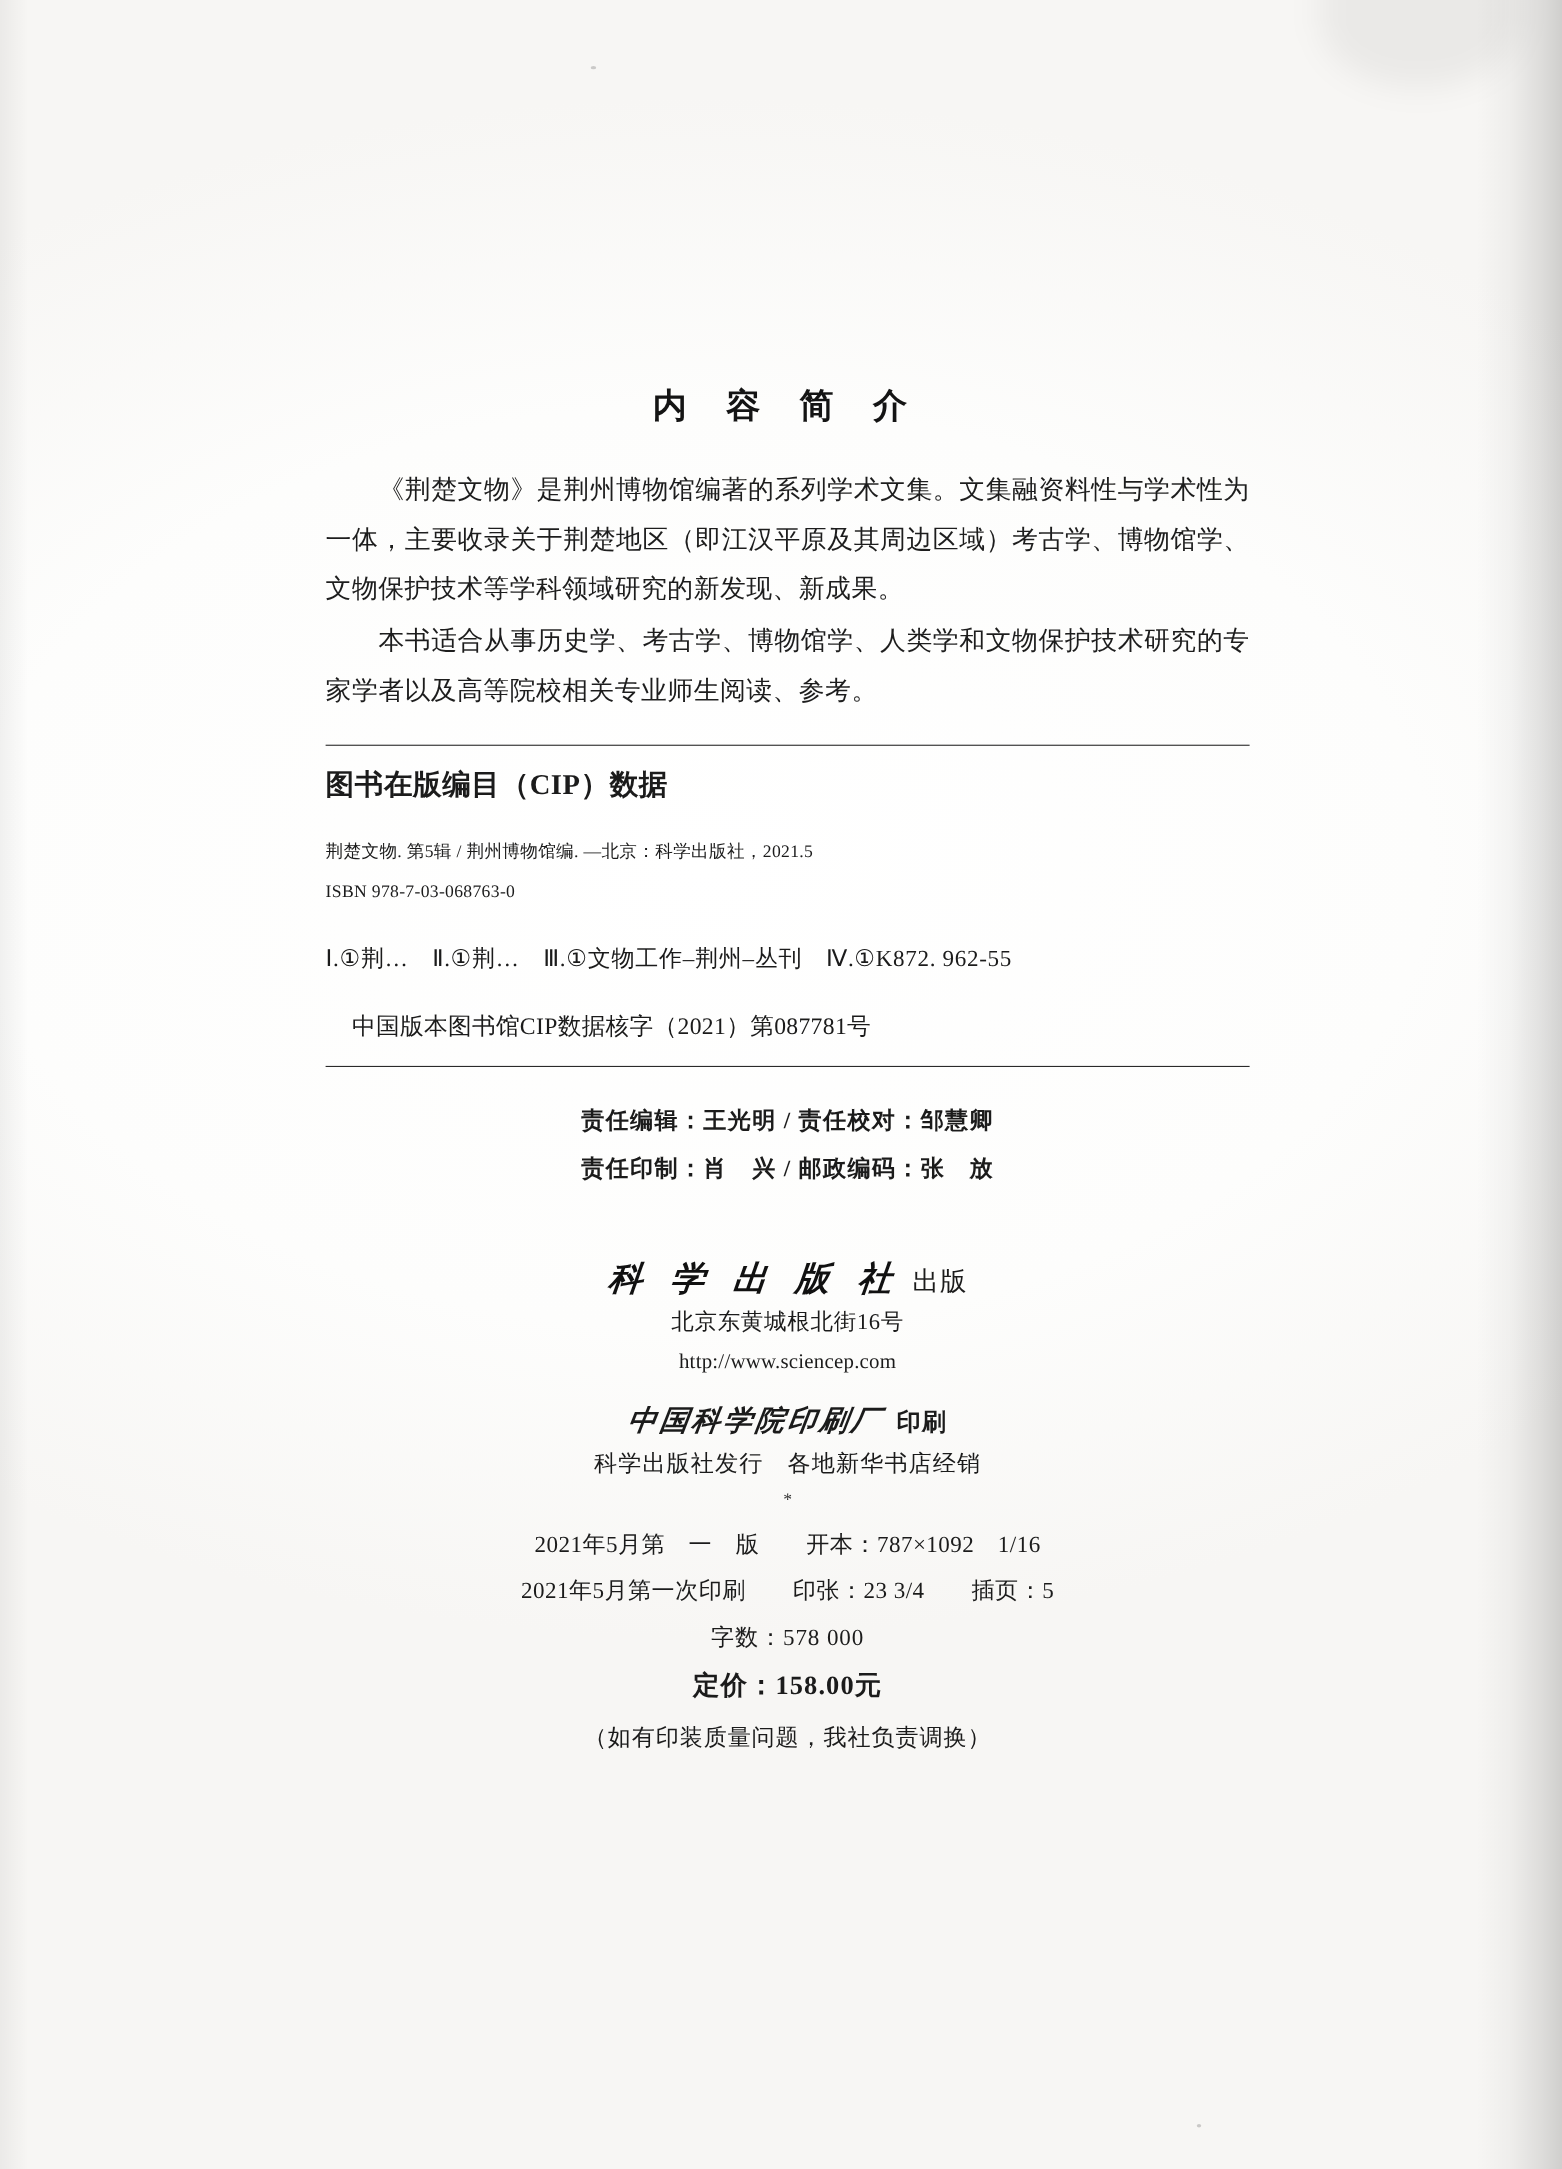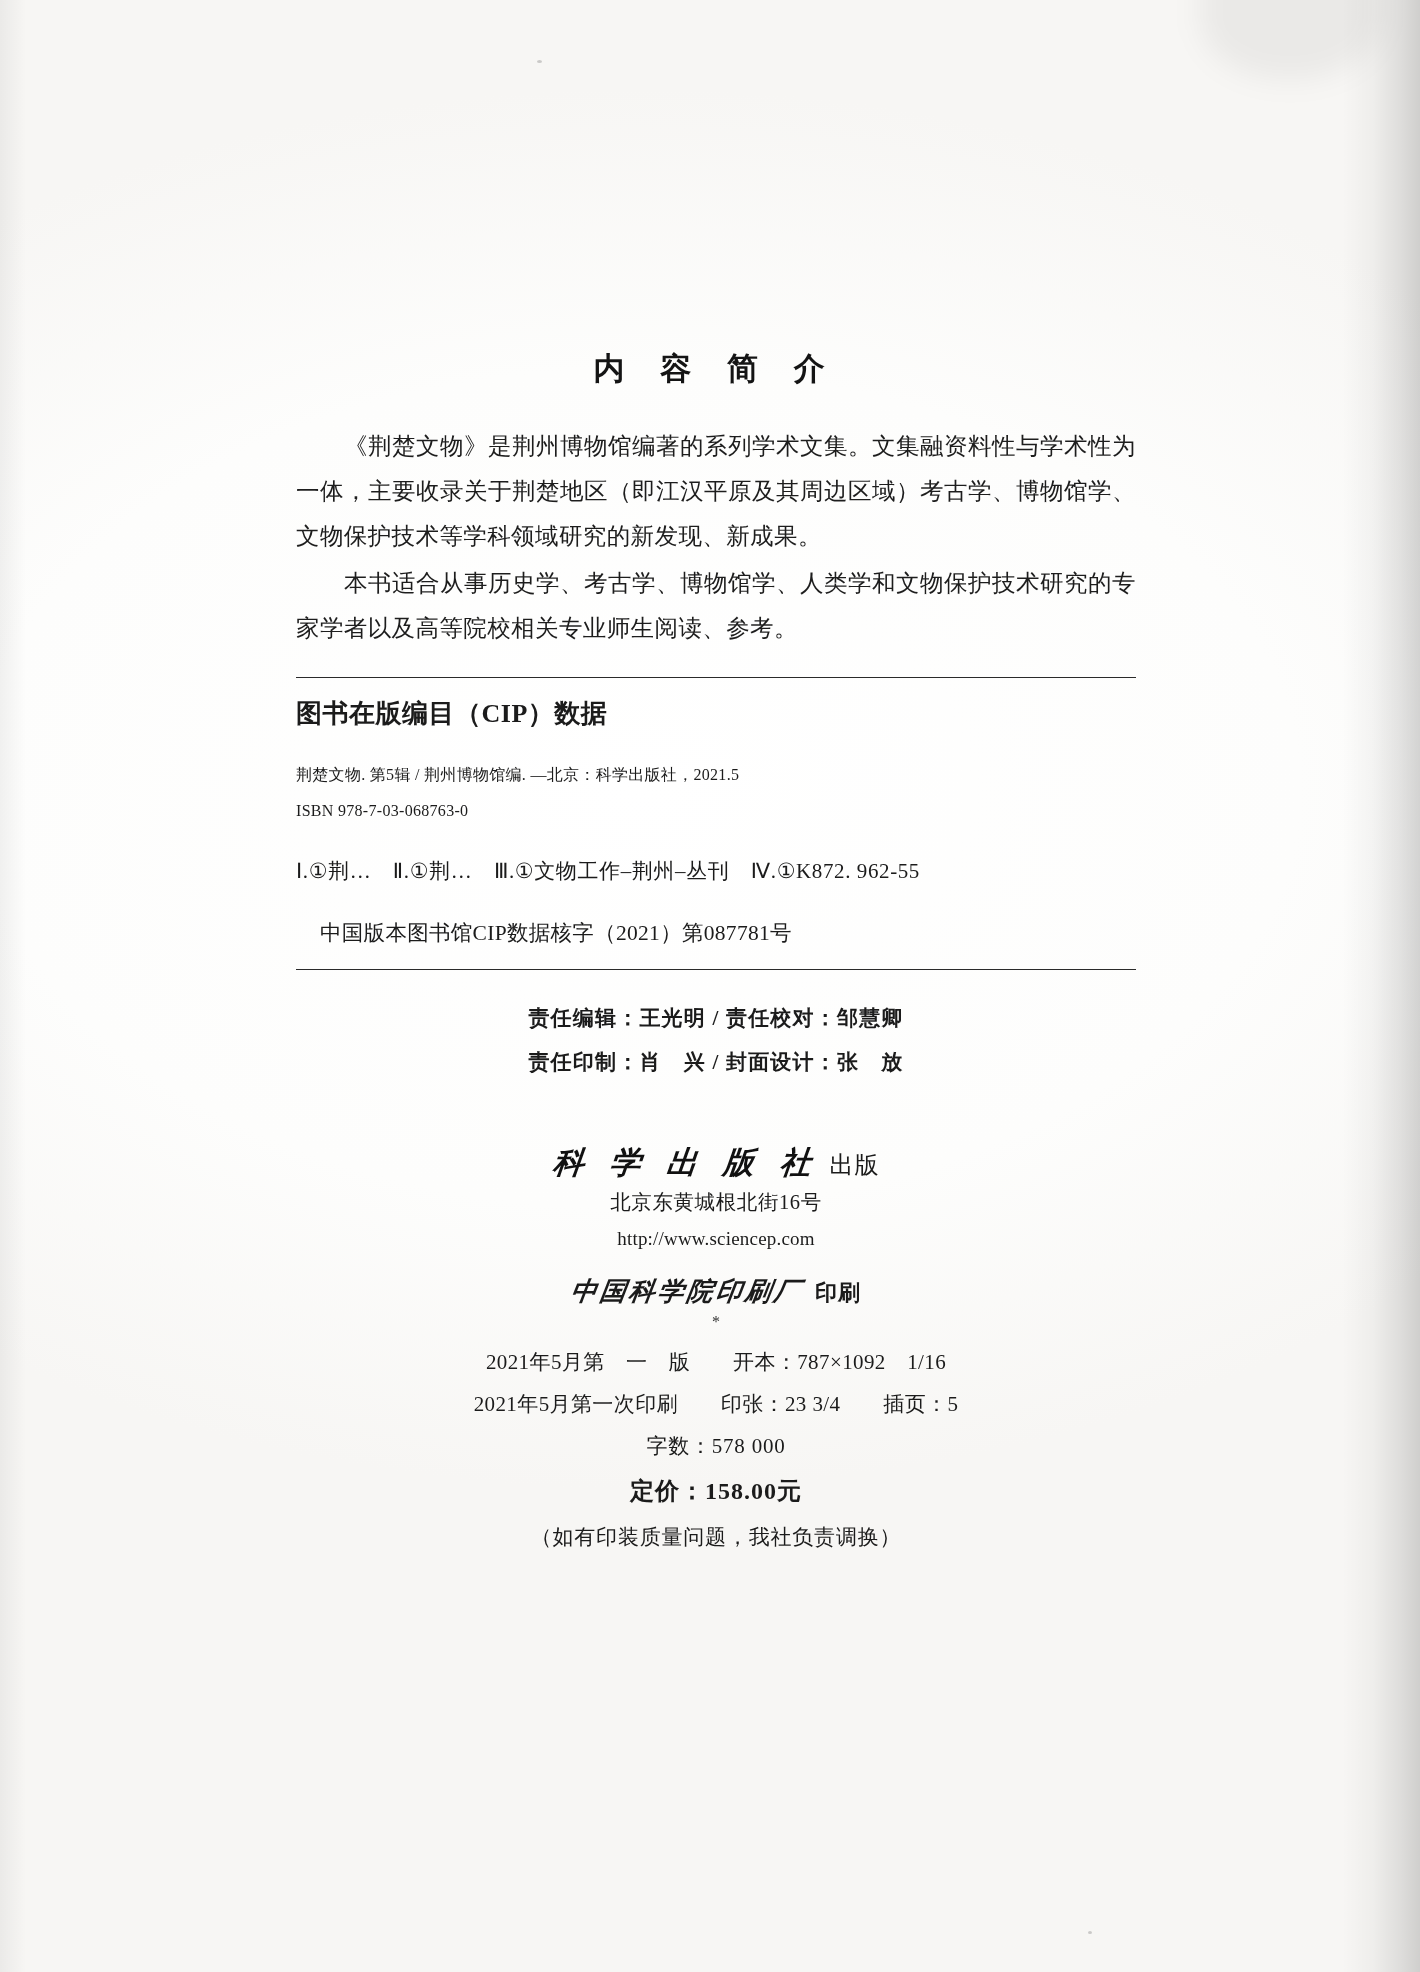--- a/index.html
+++ b/index.html
@@ -252,35 +252,36 @@
       <div class="cip-line">荆楚文物. 第5辑 / 荆州博物馆编. —北京：科学出版社，2021.5</div>
       <div class="cip-line">ISBN 978-7-03-068763-0</div>
       <div class="cip-class">Ⅰ.①荆…　Ⅱ.①荆…　Ⅲ.①文物工作–荆州–丛刊　Ⅳ.①K872. 962-55</div>
       <div class="cip-core">中国版本图书馆CIP数据核字（2021）第087781号</div>
     </div>
 
     <hr class="rule thin">
 
     <div class="credits">
       <div>责任编辑：王光明 / 责任校对：邹慧卿</div>
-      <div>责任印制：肖　兴 / 封面设计：张　放</div>
+      <div>责任印制：肖　兴 / 邮政编码：张　放</div>
     </div>
 
     <div class="imprint">
       <div class="press-row">
         <span class="press-logo">科 学 出 版 社</span>
         <span class="press-suffix">出版</span>
       </div>
       <div class="imprint-line">北京东黄城根北街16号</div>
       <div class="imprint-url">http://www.sciencep.com</div>
 
       <div class="printer-row">
         <span class="printer-logo">中国科学院印刷厂</span>
         <span class="printer-suffix">印刷</span>
       </div>
+      <div class="dist-line">科学出版社发行　各地新华书店经销</div>
       <div class="star">*</div>
     </div>
 
     <div class="colophon">
       <div class="row">2021年5月第　一　版　　开本：787×1092　1/16</div>
       <div class="row">2021年5月第一次印刷　　印张：23 3/4　　插页：5</div>
       <div class="row indentless">字数：578 000</div>
       <div class="price">定价：158.00元</div>
       <div class="note">（如有印装质量问题，我社负责调换）</div>
     </div>

